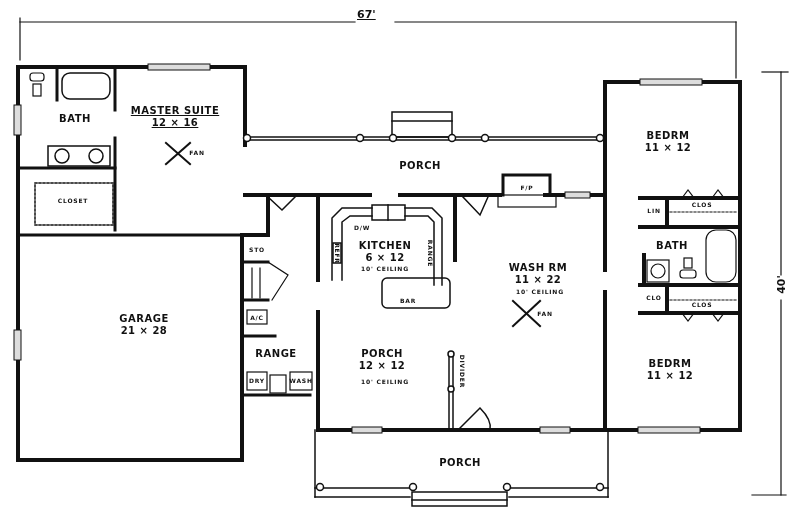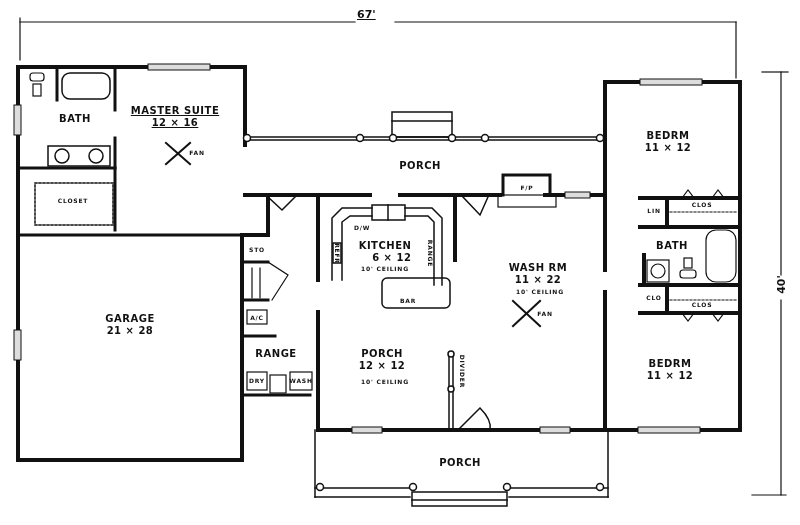--- a/index.html
+++ b/index.html
@@ -196,34 +196,34 @@
 <div class="dim" style="left:772px;top:278px;transform:rotate(-90deg);">40'</div>
 
 <div class="lbl big" style="left:175px;top:105px;text-decoration:underline;">
   <div>MASTER SUITE</div>
   <div>12 × 16</div>
 </div>
 <div class="lbl sm" style="left:197px;top:150px;">FAN</div>
 <div class="lbl big" style="left:75px;top:113px;">BATH</div>
 <div class="lbl sm" style="left:73px;top:198px;">CLOSET</div>
 
-<div class="lbl big" style="left:130px;top:313px;text-align:center;">
+<div class="lbl big" style="left:144px;top:313px;text-align:center;">
   <div>GARAGE</div>
   <div>21 × 28</div>
 </div>
 
 <div class="lbl sm" style="left:257px;top:247px;">STO</div>
 <div class="lbl sm" style="left:257px;top:315px;">A/C</div>
 <div class="lbl big" style="left:276px;top:348px;">RANGE</div>
 <div class="lbl sm" style="left:257px;top:378px;">DRY</div>
 <div class="lbl sm" style="left:301px;top:378px;">WASH</div>
 
 <div class="lbl big" style="left:420px;top:160px;">PORCH</div>
 
-<div class="lbl big" style="left:385px;top:240px;text-align:right;">
+<div class="lbl big" style="left:385px;top:240px;">
   <div>KITCHEN</div>
   <div>6 × 12</div>
 </div>
 <div class="lbl sm" style="left:385px;top:266px;">10' CEILING</div>
 <div class="lbl sm" style="left:362px;top:225px;">D/W</div>
 <div class="lbl sm" style="left:337px;top:250px;transform:translateX(-50%) rotate(90deg);">REFR</div>
 <div class="lbl sm" style="left:430px;top:250px;transform:translateX(-50%) rotate(90deg);">RANGE</div>
 <div class="lbl sm" style="left:408px;top:298px;">BAR</div>
 
 <div class="lbl big" style="left:382px;top:348px;">

